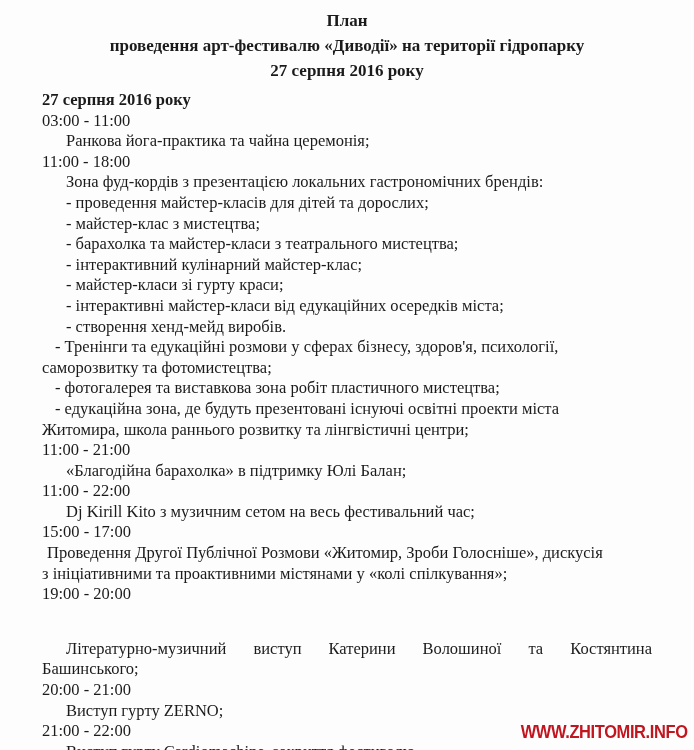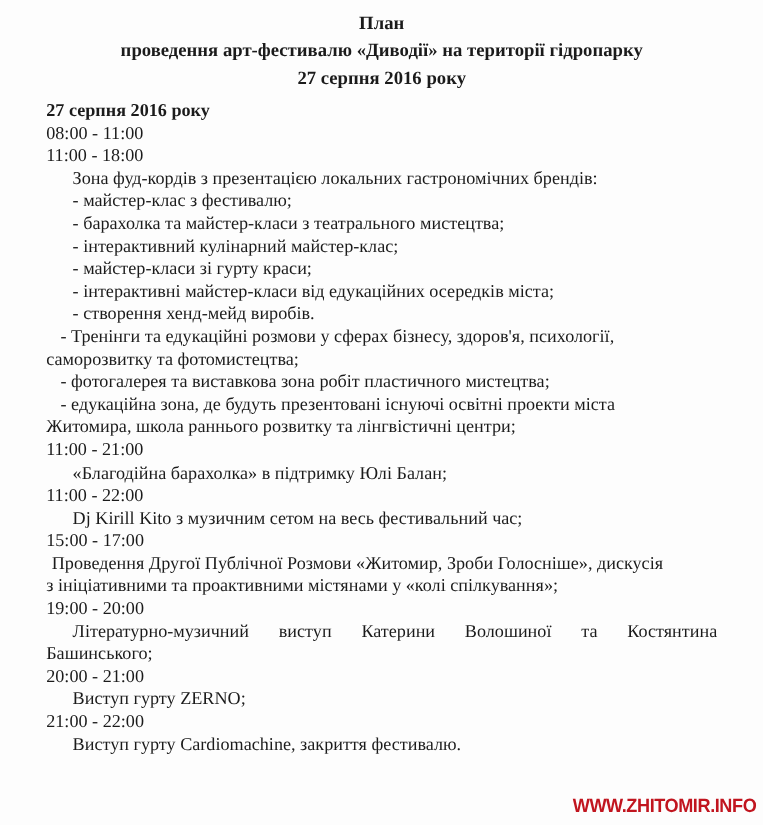--- a/index.html
+++ b/index.html
@@ -37,20 +37,21 @@
   .b-item{text-indent:24px;}
   .b-bullet{text-indent:24px;}
   .b-subbullet{margin-left:33px;text-indent:13px;}
   .b-hang{margin-left:19px;text-indent:5px;}
   .b-justify{text-indent:0;}
   .jline{
     display:block;
     padding-left:24px;
     text-align:justify;
     text-align-last:justify;
+    margin-top:34px;
   }
   .watermark{
     position:absolute;
     right:6px;
     bottom:7px;
     font-family:"Liberation Sans", sans-serif;
     font-weight:bold;
     font-size:17.5px;
     letter-spacing:-0.4px;
     transform:scaleX(0.94);
@@ -64,24 +65,26 @@
 <div class="doc">
 
   <div class="title-block">
     <div>План</div>
     <div>проведення арт-фестивалю «Диводії» на території гідропарку</div>
     <div>27 серпня 2016 року</div>
   </div>
 
   <div class="body-block">
       <p class="b-heading">27 серпня 2016 року</p>
-      <p class="b-time">08:00 - 11:00</p>
+      <p class="b-time">03:00 - 11:00</p>
+      <p class="b-item">Ранкова йога-практика та чайна церемонія;</p>
       <p class="b-time">11:00 - 18:00</p>
       <p class="b-item">Зона фуд-кордів з презентацією локальних гастрономічних брендів:</p>
-      <p class="b-bullet">- майстер-клас з фестивалю;</p>
+      <p class="b-bullet">- проведення майстер-класів для дітей та дорослих;</p>
+      <p class="b-bullet">- майстер-клас з мистецтва;</p>
       <p class="b-bullet">- барахолка та майстер-класи з театрального мистецтва;</p>
       <p class="b-bullet">- інтерактивний кулінарний майстер-клас;</p>
       <p class="b-bullet">- майстер-класи зі гурту краси;</p>
       <p class="b-bullet">- інтерактивні майстер-класи від едукаційних осередків міста;</p>
       <p class="b-bullet">- створення хенд-мейд виробів.</p>
       <p class="b-subbullet">- Тренінги та едукаційні розмови у сферах бізнесу, здоров'я, психології,<br>саморозвитку та фотомистецтва;</p>
       <p class="b-subbullet">- фотогалерея та виставкова зона робіт пластичного мистецтва;</p>
       <p class="b-subbullet">- едукаційна зона, де будуть презентовані існуючі освітні проекти міста<br>Житомира, школа раннього розвитку та лінгвістичні центри;</p>
       <p class="b-time">11:00 - 21:00</p>
       <p class="b-item">«Благодійна барахолка» в підтримку Юлі Балан;</p>

